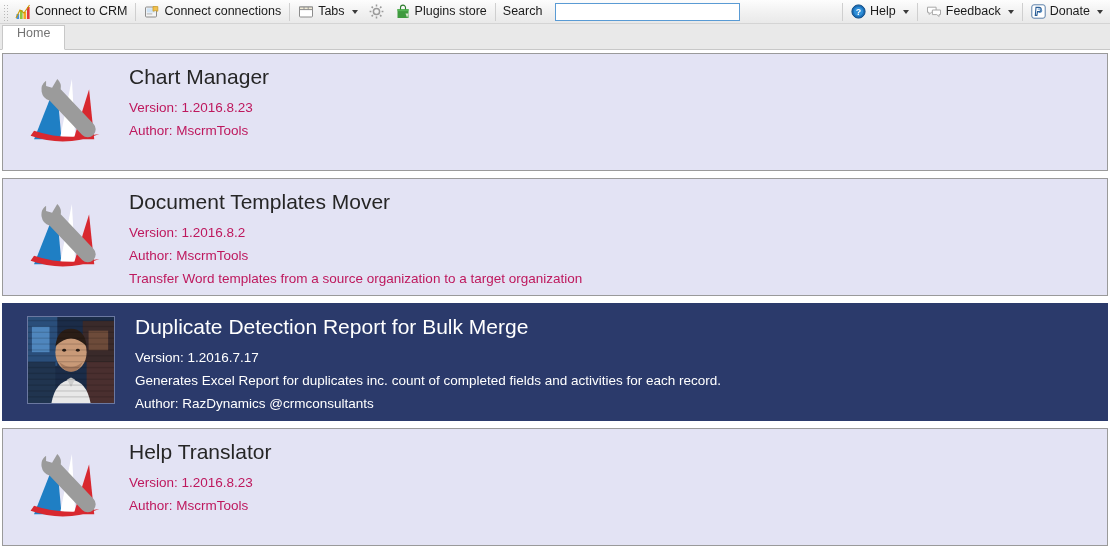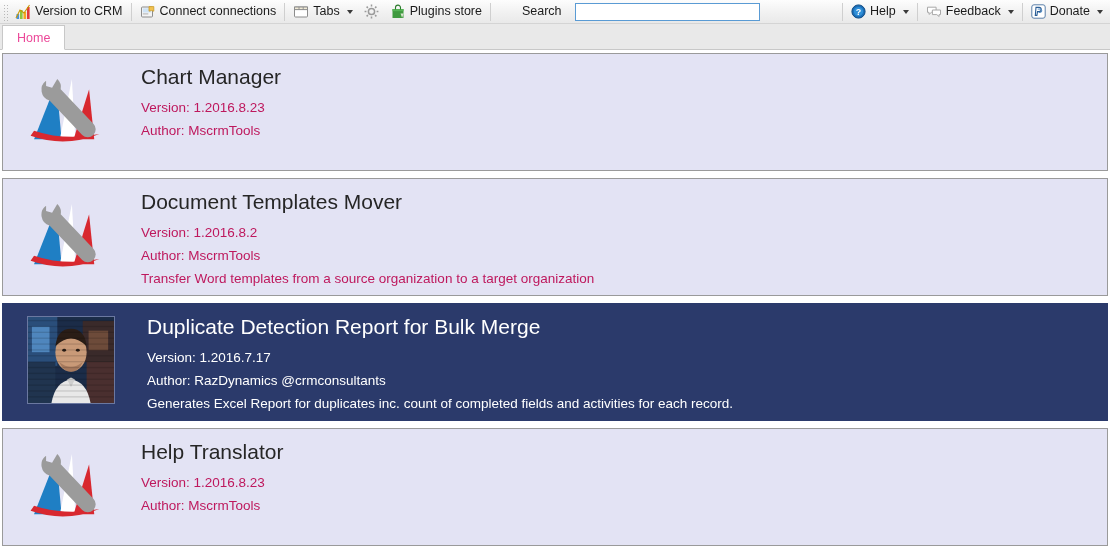--- a/index.html
+++ b/index.html
@@ -62,21 +62,20 @@
     flex: 0 0 auto;
   }
   .ico { flex: 0 0 auto; display: block; }
 
   #search-wrap {
     display: flex;
     align-items: center;
     gap: 13px;
     flex: 0 0 auto;
     padding-left: 4px;
-    margin-left: 24px;
   }
   #search-input {
     width: 185px;
     height: 18px;
     border: 1px solid #5a9bd4;
     background: #ffffff;
     font-family: "Liberation Sans", sans-serif;
     font-size: 12px;
     padding: 0 2px;
     box-sizing: border-box;
@@ -98,24 +97,24 @@
     display: flex;
     align-items: flex-end;
     box-sizing: border-box;
     padding-left: 2px;
   }
   .tab {
     height: 25px;
     min-width: 56px;
     padding: 0 14px;
     display: flex;
-    align-items: center;
+    align-items: flex-start;
     justify-content: center;
     font-size: 12.5px;
-    color: #ec4899;
+    color: #737373;
     box-sizing: border-box;
   }
   .tab.active {
     background: #ffffff;
     border: 1px solid #c8c8c8;
     border-bottom: 1px solid #ffffff;
     margin-bottom: -1px;
   }
 
   
@@ -148,21 +147,20 @@
     display: flex;
     align-items: center;
     justify-content: center;
     margin-right: 16px;
   }
   .card-body {
     display: flex;
     flex-direction: column;
     padding-top: 4px;
     min-width: 0;
-    margin-left: 12px;
   }
   .card-title {
     font-size: 21px;
     font-weight: 400;
     color: #262626;
     line-height: 1.22;
     margin-bottom: 6px;
     white-space: nowrap;
   }
   .card-line {
@@ -193,21 +191,21 @@
   <div class="grip"></div>
 
   <div class="tb-item">
     <svg class="ico" width="16" height="16" viewBox="0 0 16 16">
       <rect x="1.5" y="10" width="2.6" height="5" fill="#4a90d9"></rect>
       <rect x="5" y="6" width="2.6" height="9" fill="#8ec63f"></rect>
       <rect x="8.5" y="8" width="2.6" height="7" fill="#f5a623"></rect>
       <rect x="12" y="3" width="2.6" height="12" fill="#e03a3a"></rect>
       <path d="M1 14 L5 6 L9 9 L14.5 1" stroke="#c99a00" stroke-width="1.1" fill="none"></path>
     </svg>
-    <span class="tb-label">Version to CRM</span>
+    <span class="tb-label">Connect to CRM</span>
   </div>
 
   <div class="tb-sep"></div>
 
   <div class="tb-item">
     <svg class="ico" width="16" height="16" viewBox="0 0 16 16">
       <rect x="1.5" y="3" width="11" height="10" rx="1" fill="#f4f4f4" stroke="#8c8c8c" stroke-width="1"></rect>
       <rect x="2.8" y="4.3" width="8.4" height="4.2" fill="#cfe3f5"></rect>
       <rect x="2.8" y="9.4" width="5.5" height="1" fill="#b0b0b0"></rect>
       <path d="M9 2.6 L13.8 2.6 L13.8 7.2 Q11.3 6 9 7.2 Z" fill="#f2c14e" stroke="#c89a2a" stroke-width="0.8"></path>
@@ -376,22 +374,22 @@
             <rect x="0" y="69" width="88" height="1.4"></rect>
             <rect x="0" y="75" width="88" height="1.4"></rect>
             <rect x="0" y="81" width="88" height="1.4"></rect>
           </g>
         </svg>
       </div>
     </div>
     <div class="card-body">
       <div class="card-title">Duplicate Detection Report for Bulk Merge</div>
       <div class="card-line">Version: 1.2016.7.17</div>
+      <div class="card-line">Generates Excel Report for duplicates inc. count of completed fields and activities for each record.</div>
       <div class="card-line">Author: RazDynamics @crmconsultants</div>
-      <div class="card-line">Generates Excel Report for duplicates inc. count of completed fields and activities for each record.</div>
     </div>
   </div>
 
   <div class="plugin-card">
     <div class="card-icon">
       <svg width="86" height="86" viewBox="0 0 100 100">
         <path d="M14 84 L40 18 L46 84 Z" fill="#1f7fc4"></path>
         <path d="M44 84 L58 14 L62 84 Z" fill="#ffffff"></path>
         <path d="M60 84 L78 26 L84 84 Z" fill="#d8282f"></path>
         <path d="M10 80 Q50 94 90 78 Q50 86 14 74 Z" fill="#d8282f"></path>

